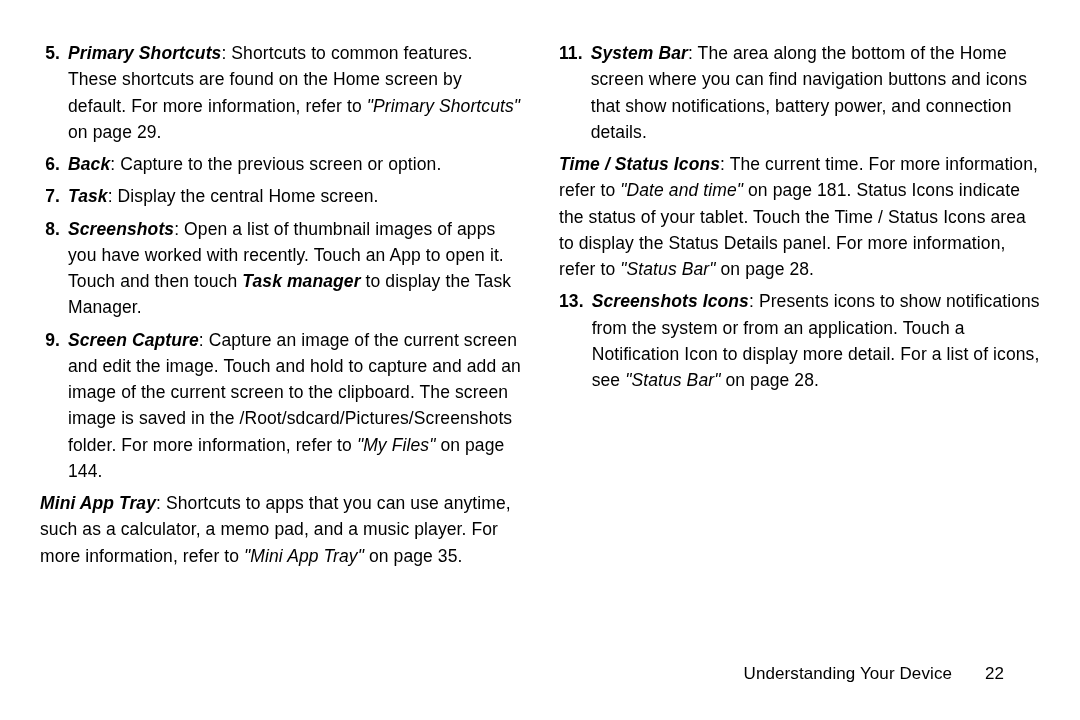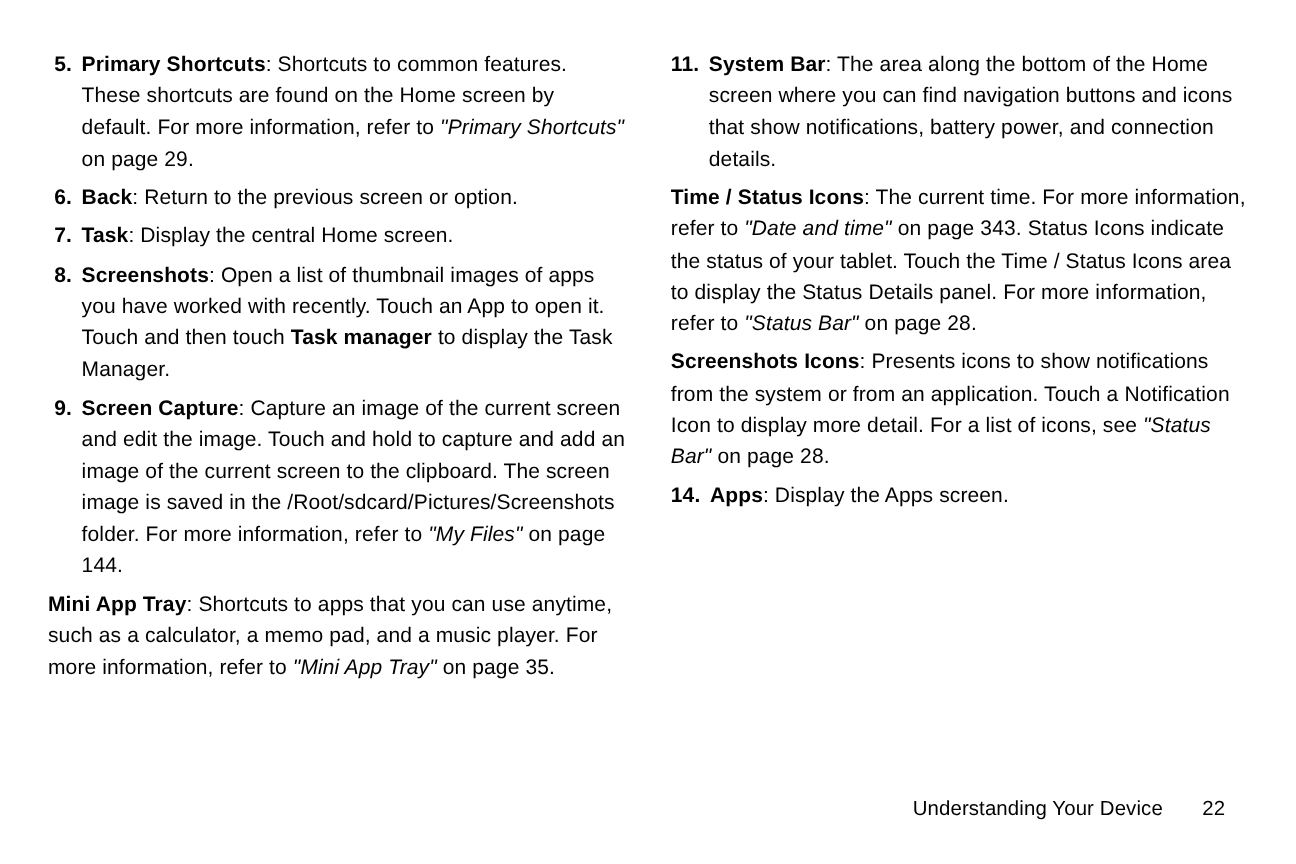--- a/index.html
+++ b/index.html
@@ -35,26 +35,26 @@
     }
     .numwide {
       flex: 0 0 28px;
       text-align: center;
       padding-right: 8px;
       font-weight: bold;
     }
     .txt {
       flex: 1;
     }
-    .b { font-weight: bold; }
+    .b { font-weight: bold; font-style: italic; }
     .i { font-style: italic; }
     .footer {
       position: absolute;
       bottom: 36px;
-      right: 59px;
+      right: 76px;
       font-size: 17px;
     }
     .footer-page {
       margin-left: 28px;
     }
   </style>
 </head>
 <body>
 
 <div class="columns">
@@ -63,21 +63,21 @@
     <div class="item">
       <div class="num">5.</div>
       <div class="txt">
         <span class="b">Primary Shortcuts</span><span>: Shortcuts to common features. These shortcuts are found on the Home screen by default. For more information, refer to </span><span class="i">"Primary Shortcuts"</span><span>  on page 29.</span>
       </div>
     </div>
 
     <div class="item">
       <div class="num">6.</div>
       <div class="txt">
-        <span class="b">Back</span><span>: Return to the previous screen or option.</span>
+        <span class="b">Back</span><span>: Capture to the previous screen or option.</span>
       </div>
     </div>
 
     <div class="item">
       <div class="num">7.</div>
       <div class="txt">
         <span class="b">Task</span><span>: Display the central Home screen.</span>
       </div>
     </div>
 
@@ -107,36 +107,31 @@
 
     <div class="item">
       <div class="numwide">11.</div>
       <div class="txt">
         <span class="b">System Bar</span><span>: The area along the bottom of the Home screen where you can find navigation buttons and icons that show notifications, battery power, and connection details.</span>
       </div>
     </div>
 
     <div class="item">
       <div class="txt">
-        <span class="b">Time / Status Icons</span><span>: The current time. For more information, refer to </span><span class="i">"Date and time"</span><span>  on page 343. Status Icons indicate the status of your tablet. Touch the Time / Status Icons area to display the Status Details panel. For more information, refer to </span><span class="i">"Status Bar"</span><span>  on page 28.</span>
+        <span class="b">Time / Status Icons</span><span>: The current time. For more information, refer to </span><span class="i">"Date and time"</span><span>  on page 181. Status Icons indicate the status of your tablet. Touch the Time / Status Icons area to display the Status Details panel. For more information, refer to </span><span class="i">"Status Bar"</span><span>  on page 28.</span>
       </div>
     </div>
 
     <div class="item">
+      <div class="numwide">13.</div>
       <div class="txt">
         <span class="b">Screenshots Icons</span><span>: Presents icons to show notifications from the system or from an application. Touch a Notification Icon to display more detail. For a list of icons, see </span><span class="i">"Status Bar"</span><span> on page 28.</span>
       </div>
     </div>
 
-    <div class="item">
-      <div class="numwide">14.</div>
-      <div class="txt">
-        <span class="b">Apps</span><span>: Display the Apps screen.</span>
-      </div>
-    </div>
 
   </div>
 </div>
 
 <div class="footer">
   <span>Understanding Your Device</span>
   <span class="footer-page">22</span>
 </div>
 
 </body></html>

